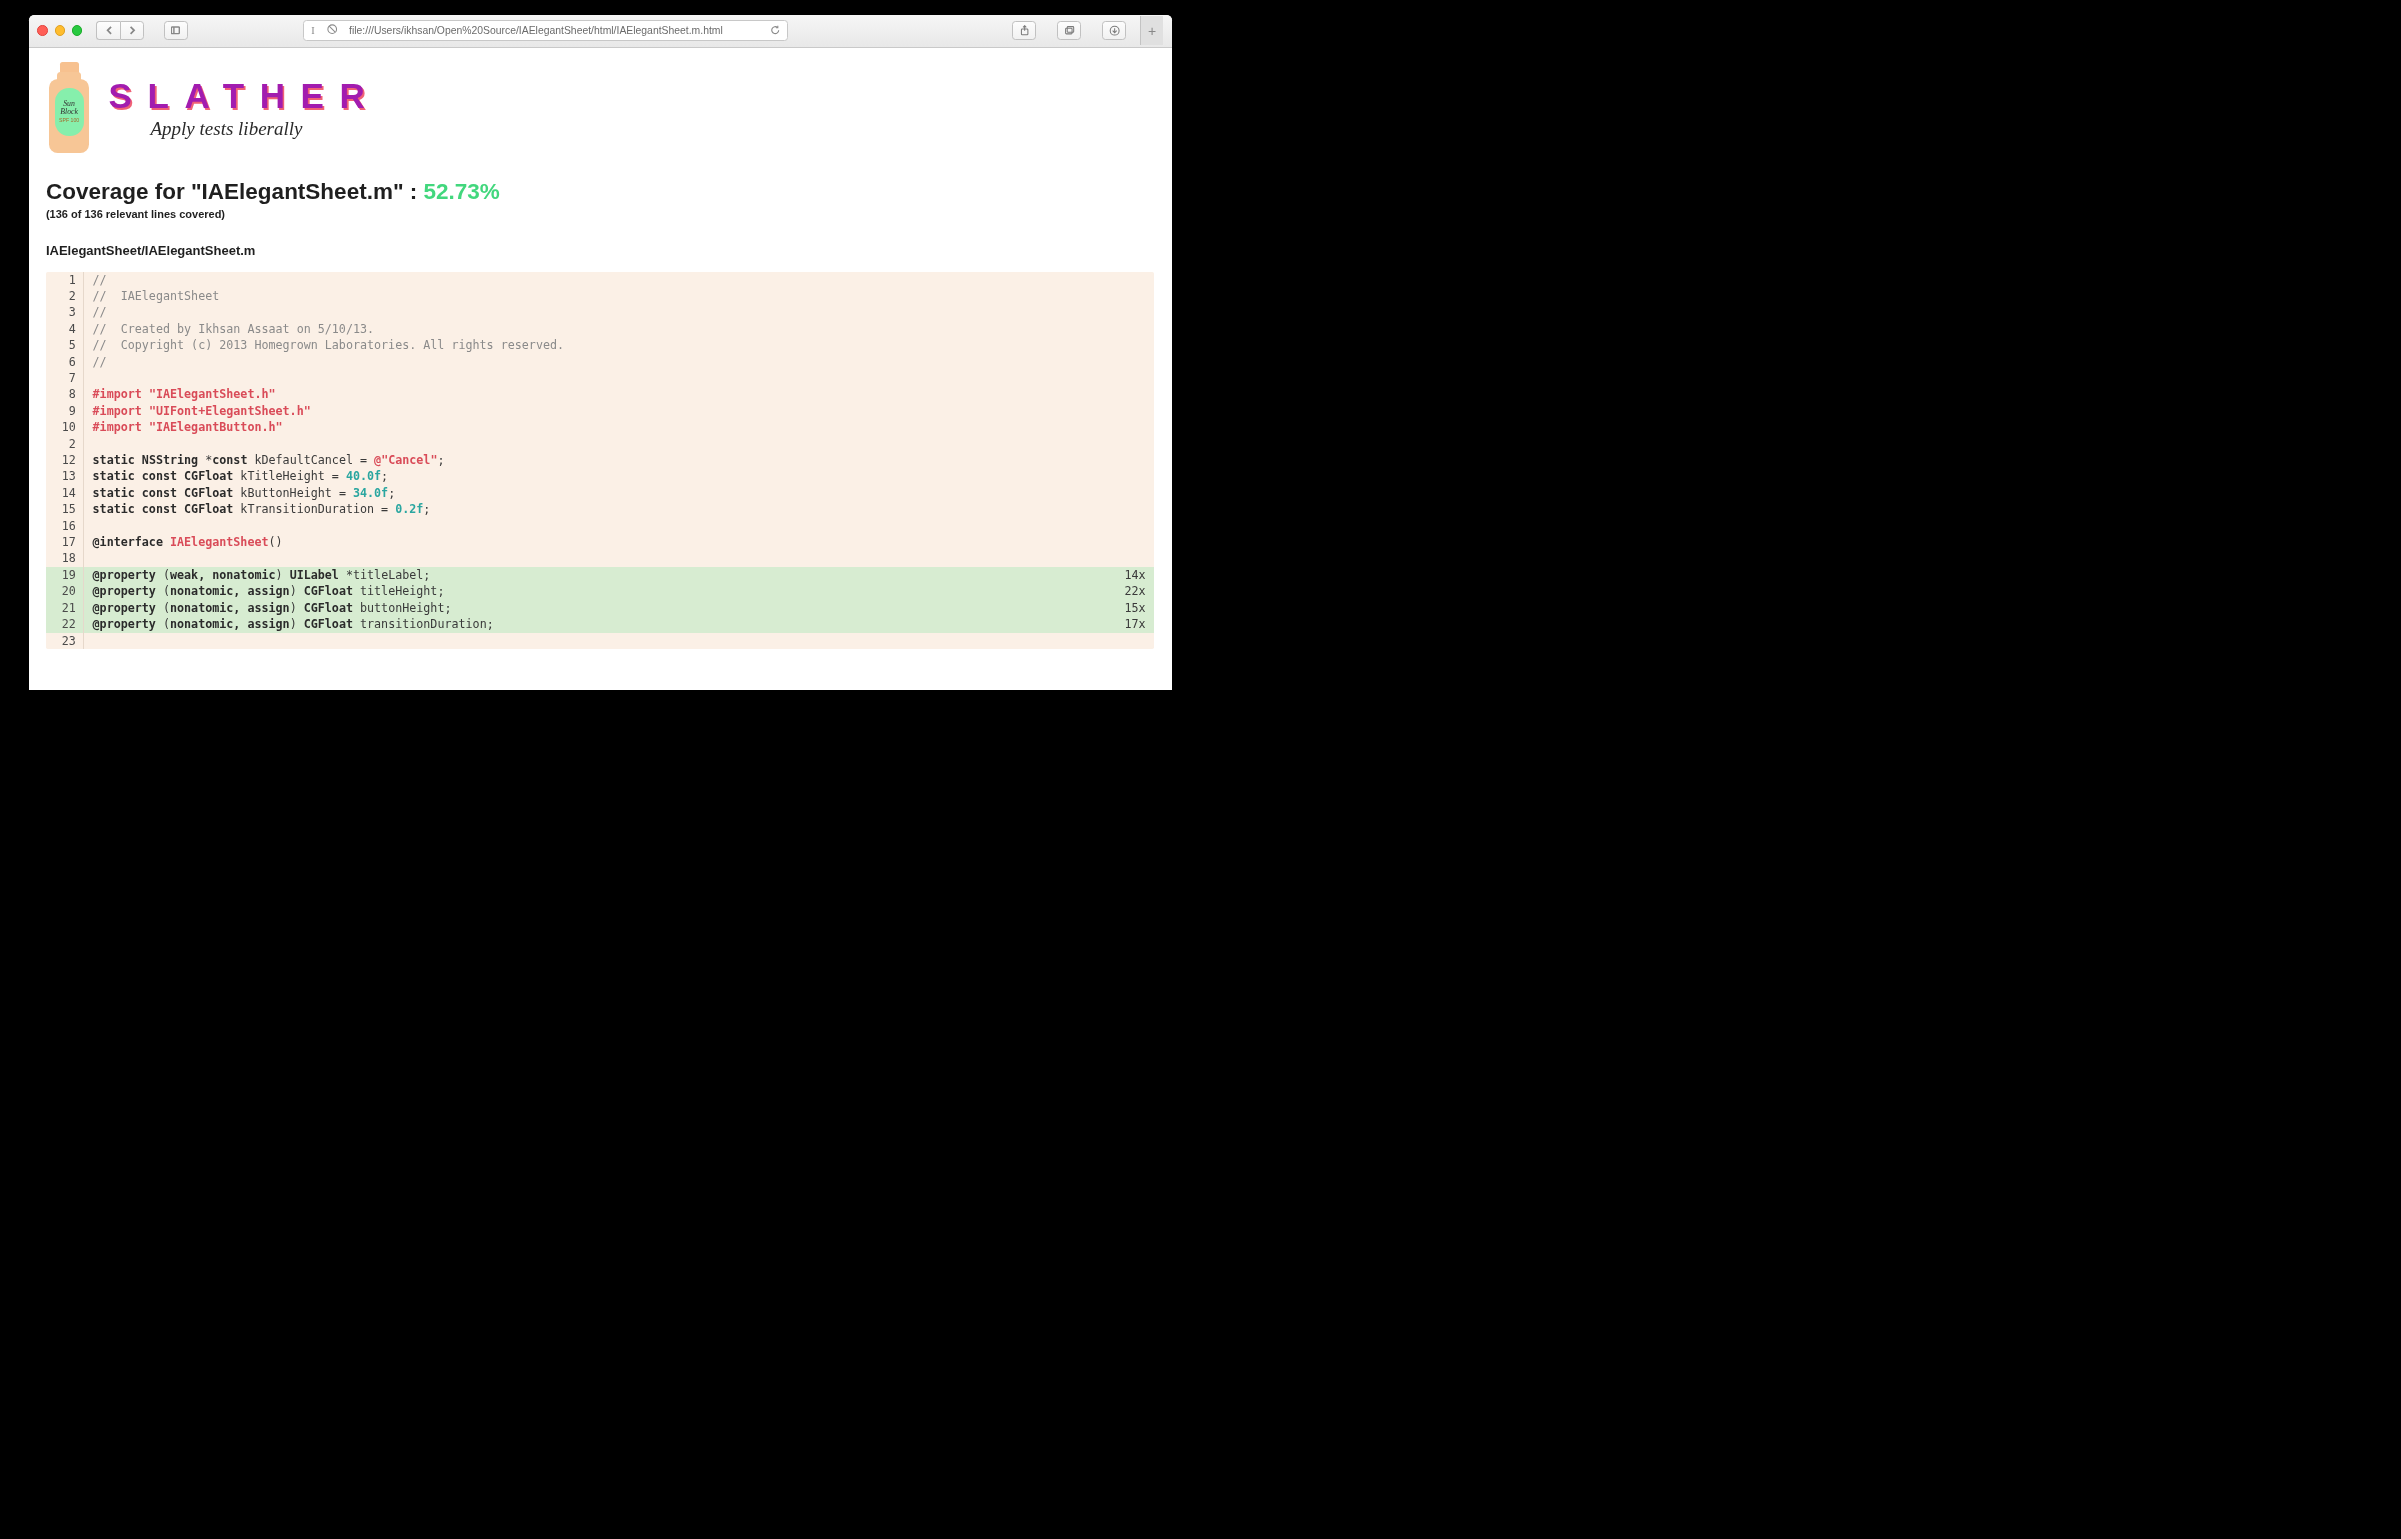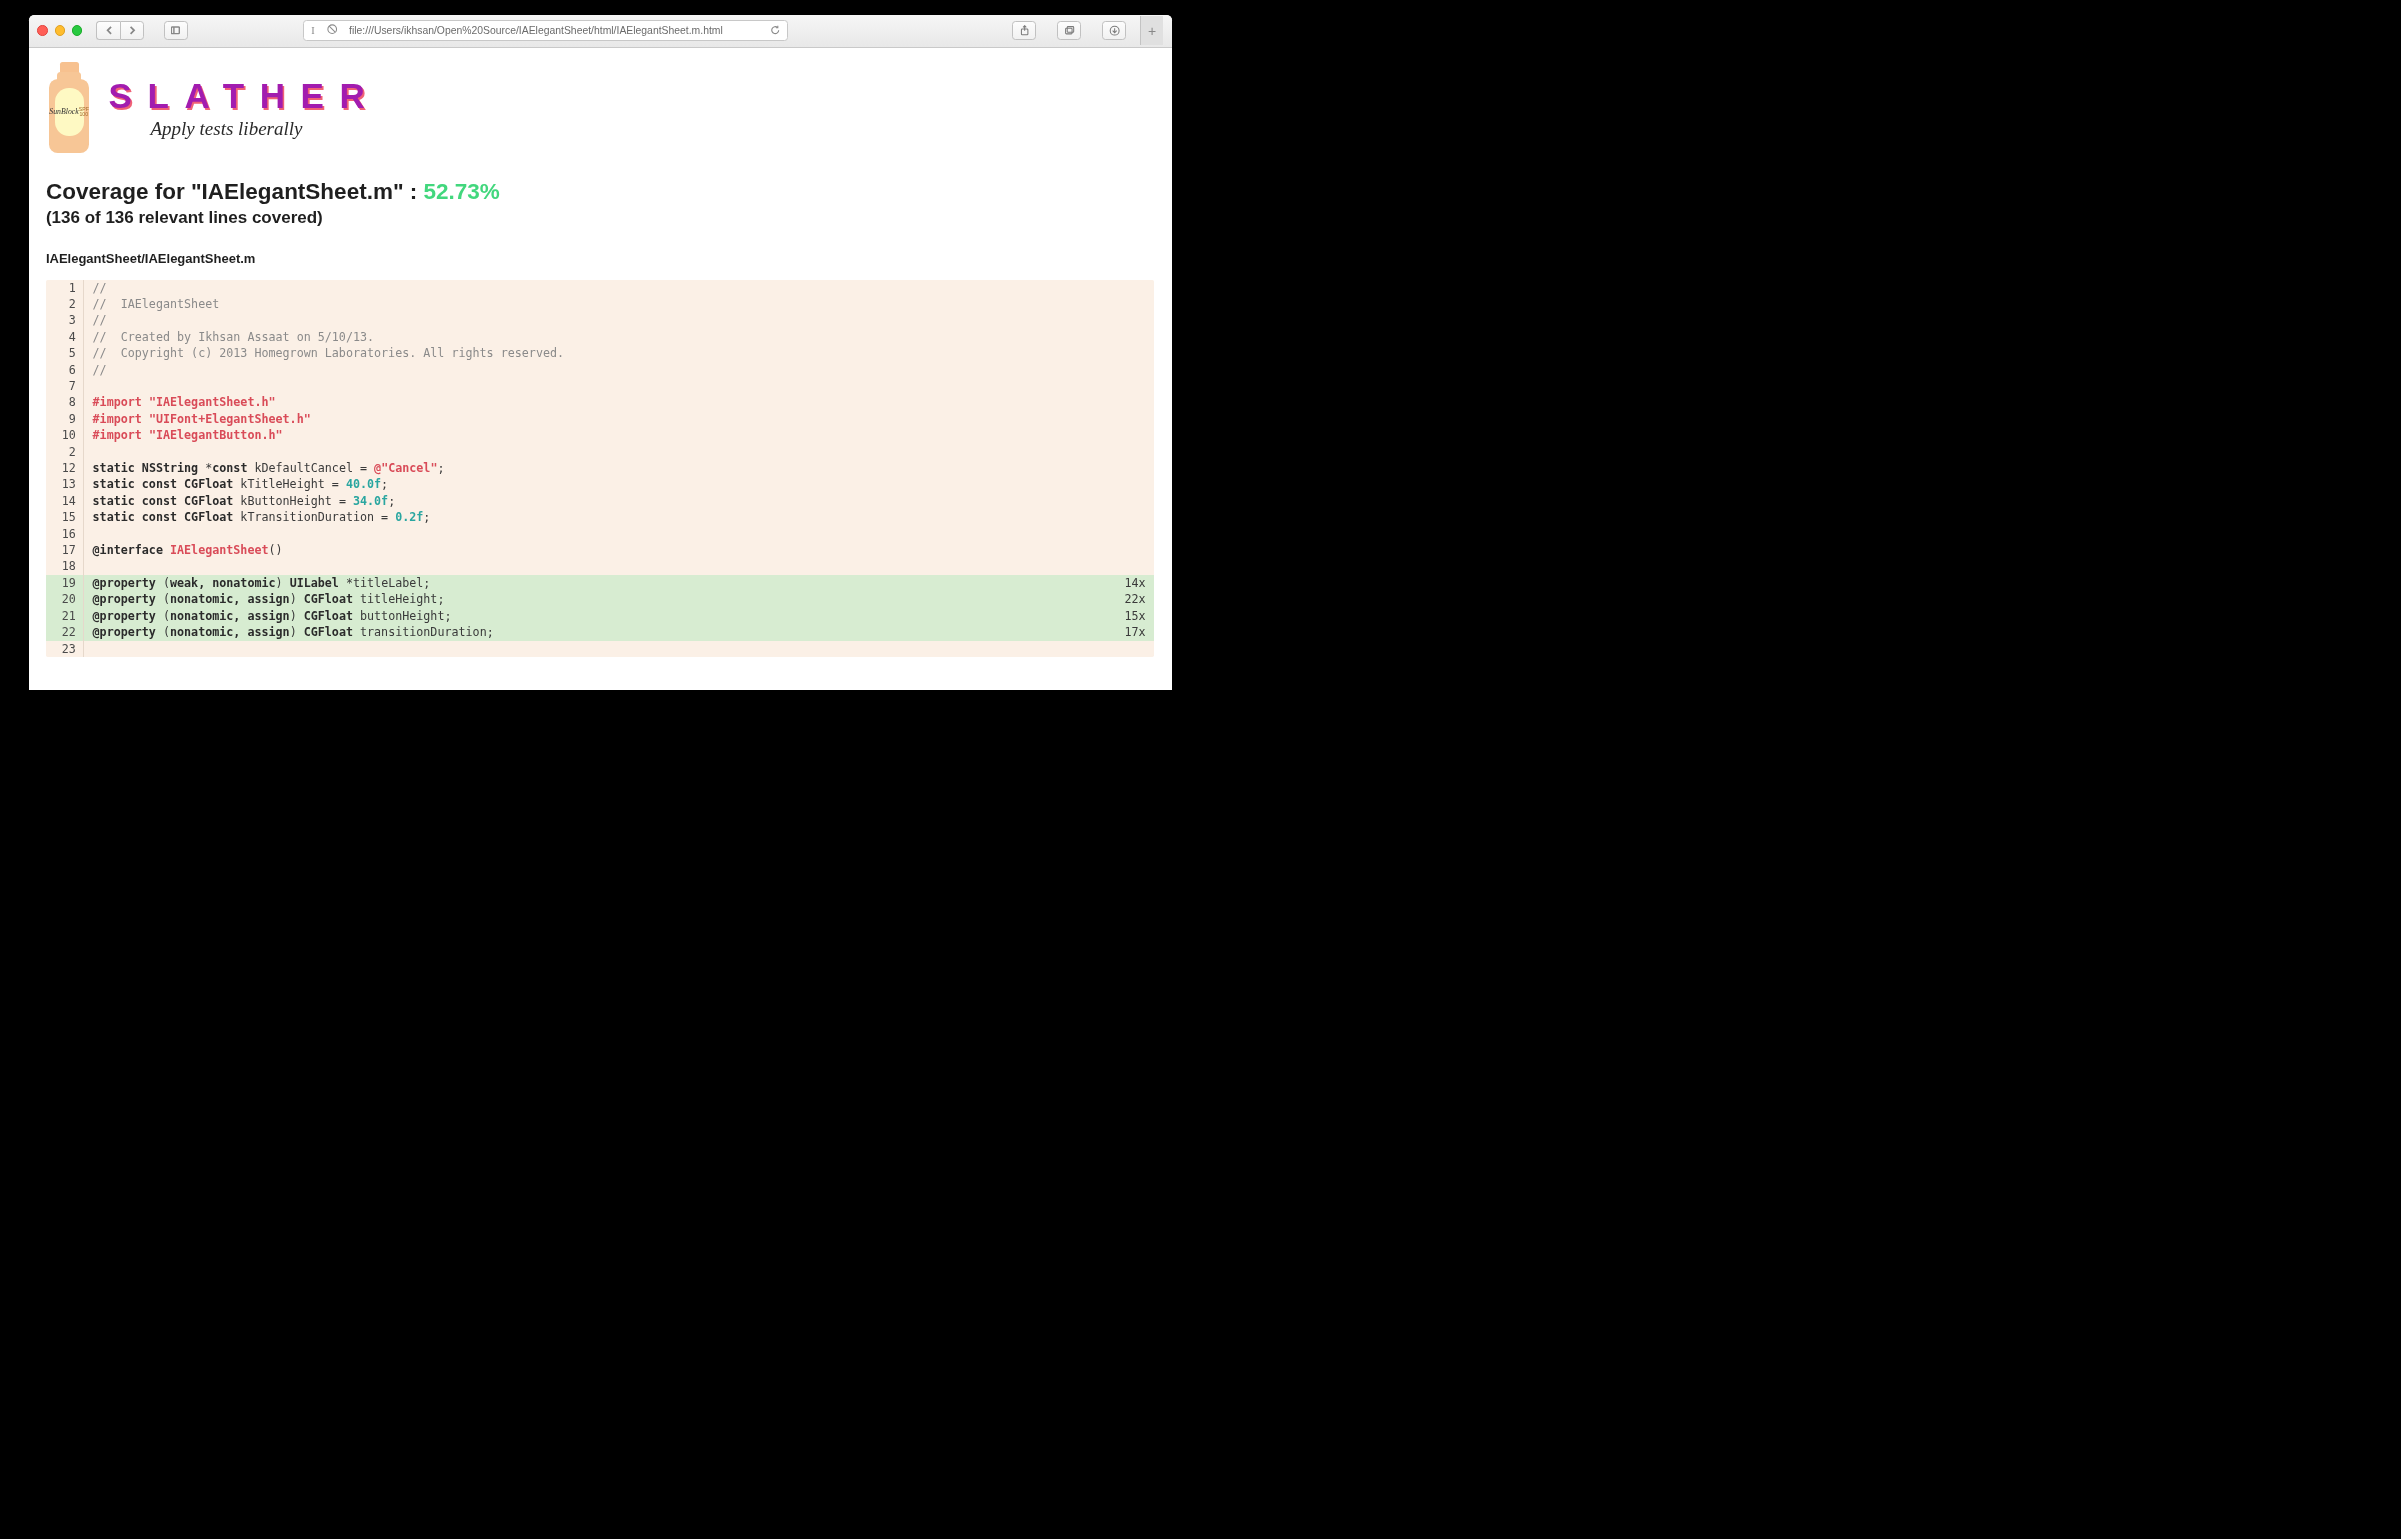--- a/index.html
+++ b/index.html
@@ -96,30 +96,30 @@
   }
 
   
   .logo-row { display:flex; align-items:center; gap:15.6px; margin: 5.2px 0 24px 0;}
   .bottle {
     width: 47px; height: 93px; position:relative;
   }
   .bottle .cap { position:absolute; top:0; left:14px; width:19px; height:12px; background:#f7c18f; border-radius:2.6px 2.6px 0 0;}
   .bottle .neck { position:absolute; top:10.4px; left:11.3px; width:24px; height:8.7px; background:#f7c696; border-radius:3.5px 3.5px 0 0;}
   .bottle .body { position:absolute; top:17.3px; left:3.5px; width:40px; height:74px; background:#f7c696; border-radius:8.7px;}
-  .bottle .label { position:absolute; top:26px; left:8.7px; width:29px; height:48px; background:#fef9c3; border-radius:14px; display:flex; flex-direction:row; align-items:center; justify-content:center;}
+  .bottle .label { position:absolute; top:26px; left:8.7px; width:29px; height:48px; background:#86efac; border-radius:14px; display:flex; flex-direction:column; align-items:center; justify-content:center;}
   .bottle .label .t1 { font-family: cursive; font-size:7.8px; font-style:italic; color:#333; line-height:1;}
   .bottle .label .t2 { font-size:5.2px; color:#a36b2b; margin-top:1.7px; line-height:1; text-align:center;}
   .brand { display:flex; flex-direction:column; }
   .brand-name { font-family: "Arial Black", sans-serif; font-weight: 900; font-size: 35px; letter-spacing: 15.6px; color:#a21caf; text-shadow: 1.7px 1.7px 0 #f06276; }
   .brand-tag { font-family: cursive; font-size: 19px; font-style: italic; color:#2b2b2b; margin-top: 1.7px; margin-left: 42px; }
 
   h2.cov-title { font-size: 22.5px; font-weight: 700; color:#1f1f1f; margin-bottom: 3.5px; }
   h2.cov-title .pct { color:#42d77d; }
-  .cov-sub { font-size: 17px; font-weight: 700; color:#1f1f1f; margin-bottom: 22.5px; }
+  .cov-sub { font-size: 11px; font-weight: 700; color:#1f1f1f; margin-bottom: 22.5px; }
   .file-path { font-size: 13px; font-weight: 700; color:#1f1f1f; margin-bottom: 14px; }
 
   
   .code-block {
     background: #fbf0e6;
     font-family: "Menlo", "Consolas", monospace;
     font-size: 11.7px;
     line-height: 16.4px;
     border-radius: 1.7px;
     overflow: hidden;

